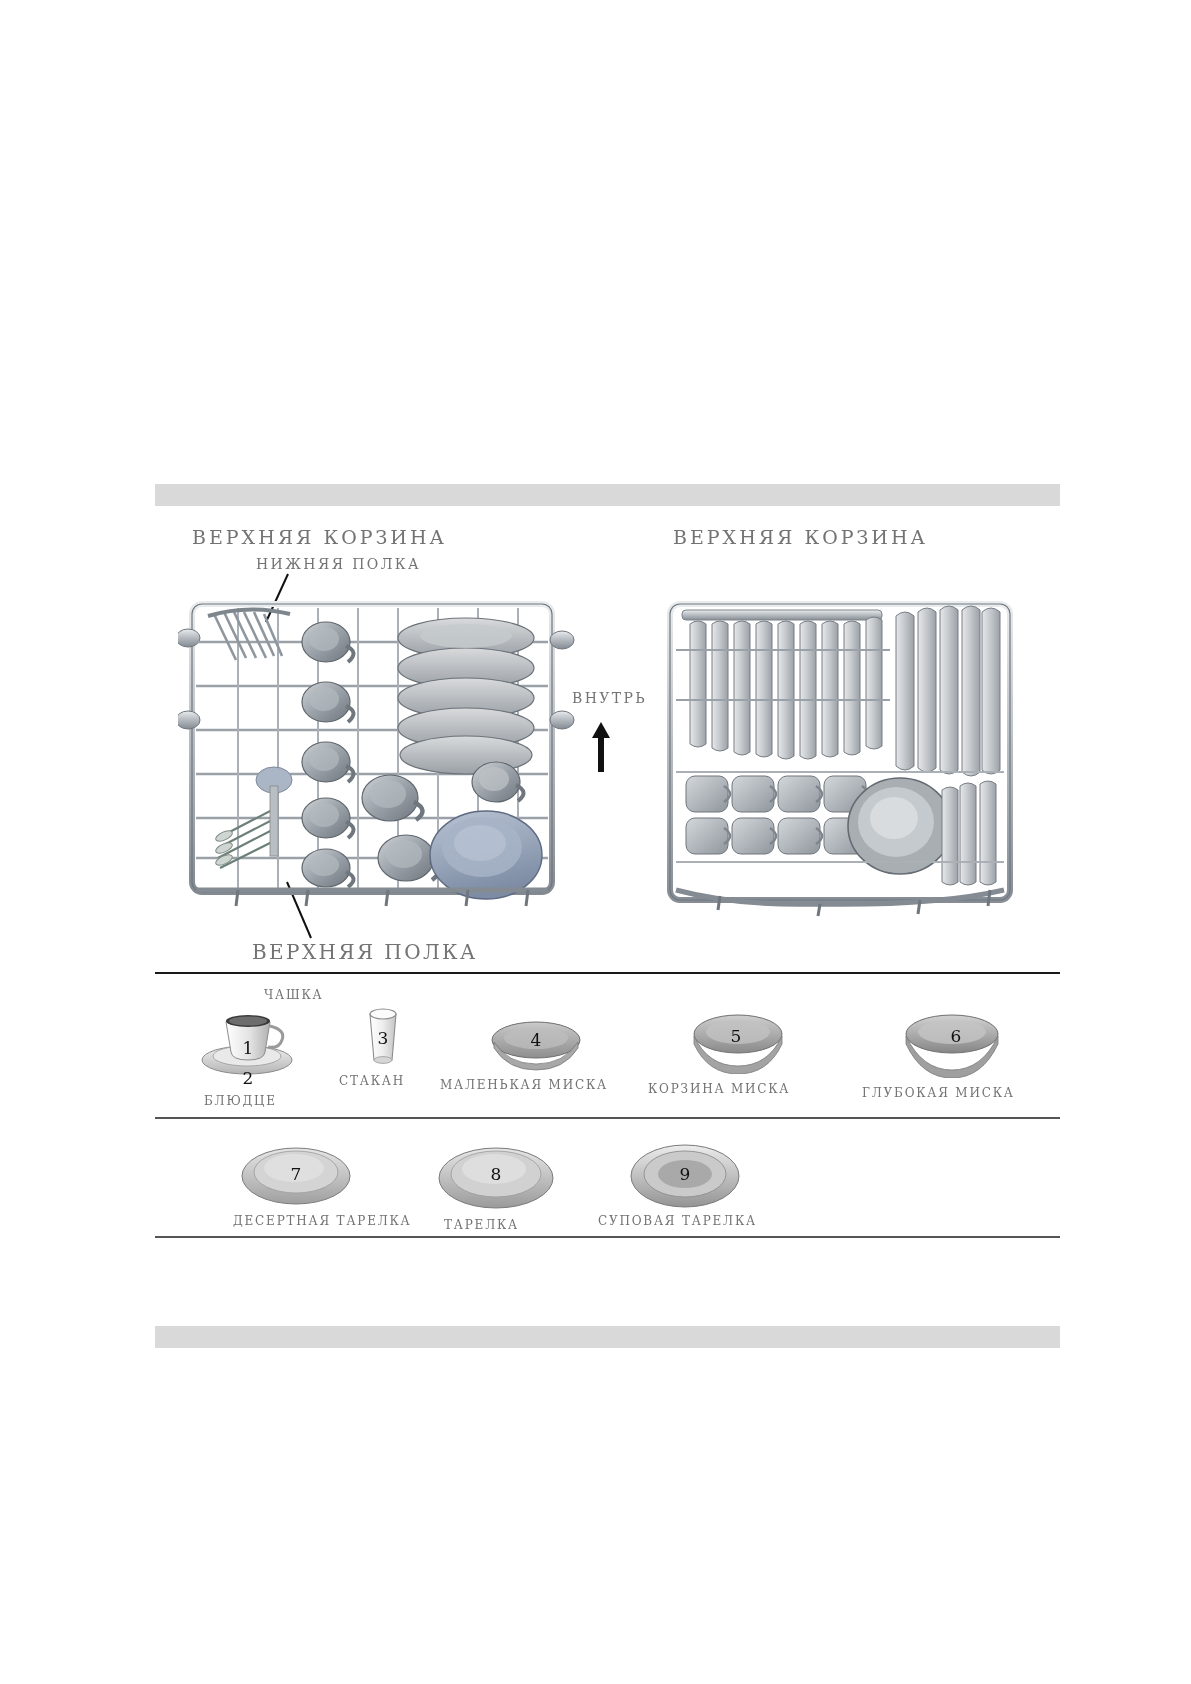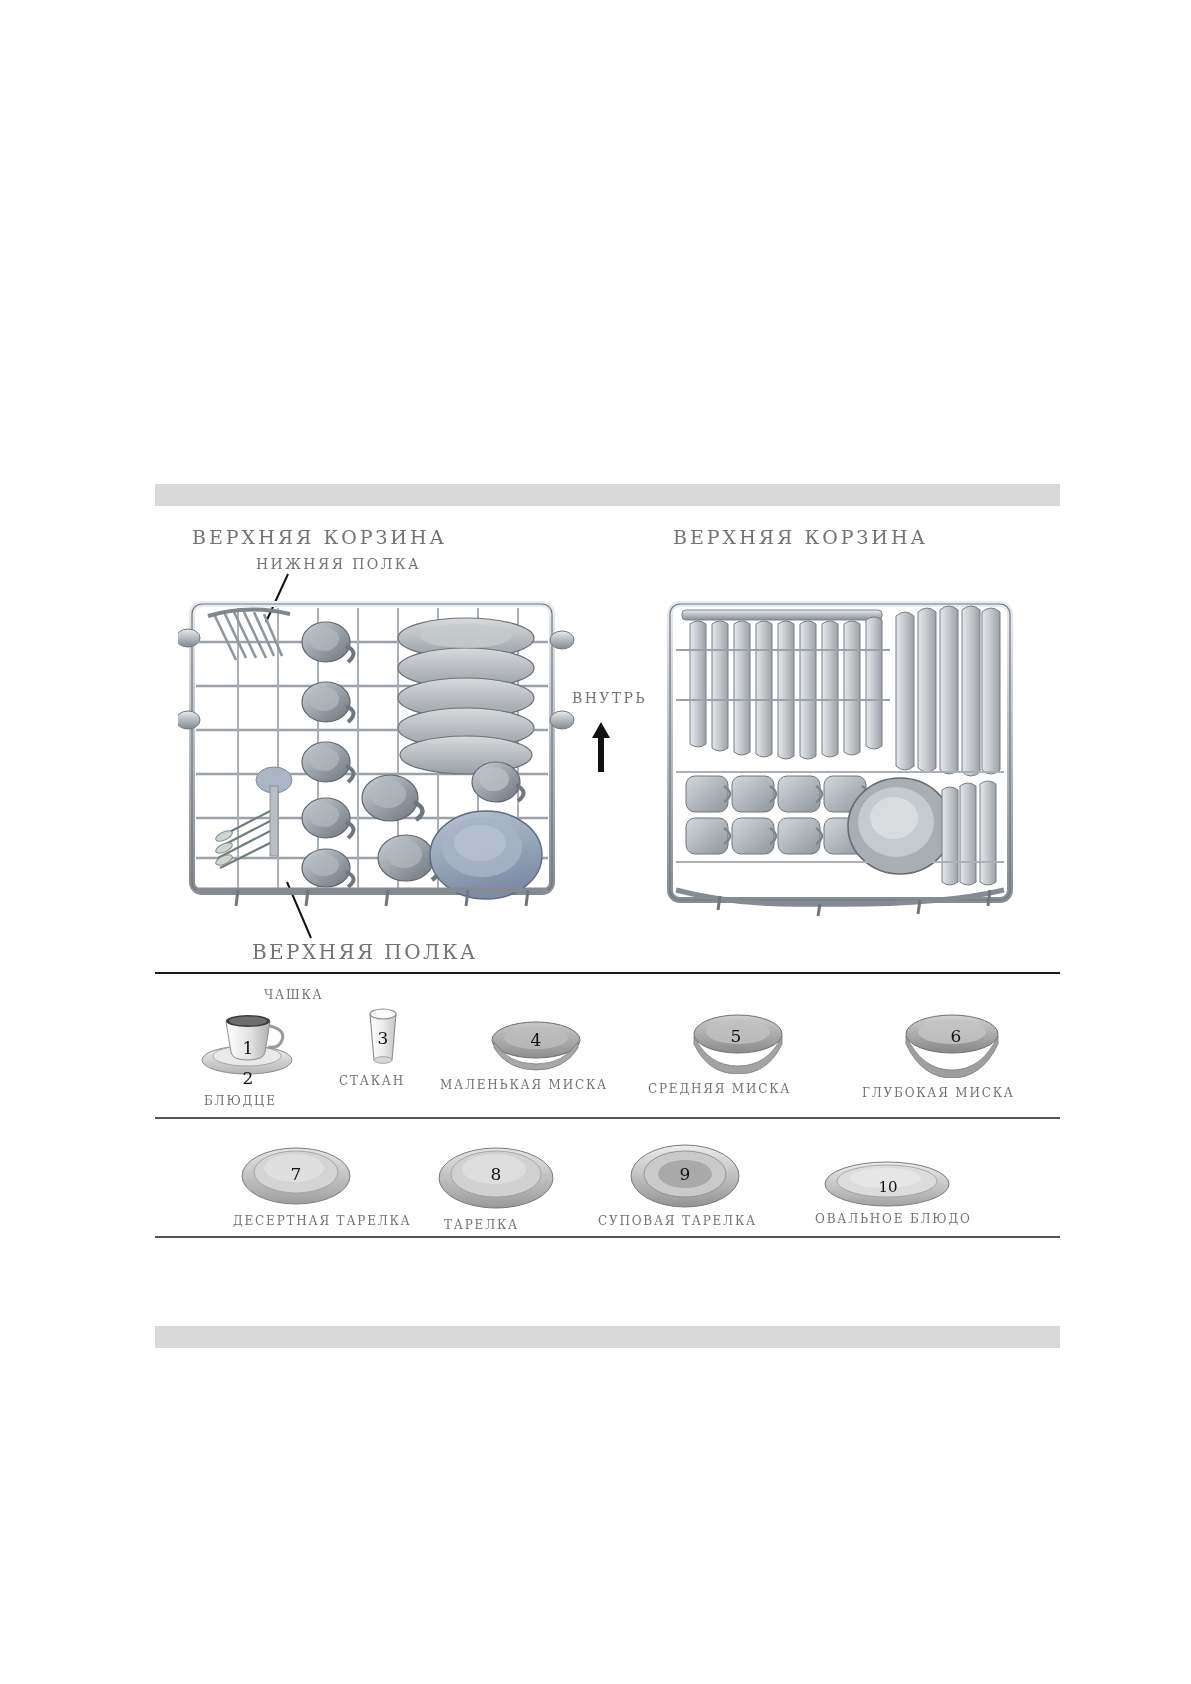--- a/index.html
+++ b/index.html
@@ -377,21 +377,21 @@
         <linearGradient id="bw2" x1="0" y1="0" x2="0" y2="1">
           <stop offset="0" stop-color="#cfcfcf"></stop>
             <stop offset="1" stop-color="#8a8a8a"></stop>
         </linearGradient>
       </defs>
       <ellipse cx="52" cy="22" rx="44" ry="19" fill="url(#bw2)" stroke="#6f6f6f" stroke-width="1"></ellipse>
       <path d="M8 24 q14 30 44 30 q30 0 44 -30 l0 8 q-14 30 -44 30 q-30 0 -44 -30 z" fill="#a3a3a3" stroke="#7a7a7a" stroke-width="0.8"></path>
       <ellipse cx="52" cy="20" rx="32" ry="12" fill="#c2c2c2" opacity="0.8"></ellipse>
     </svg>
     <div class="num" style="left:74px;top:14px;">5</div>
-    <div class="cap t-small lbl" style="left:6px;top:70px;">СРЕДНЯЯ МИСКА</div>
+    <div class="cap t-small lbl" style="left:6px;top:70px;">КОРЗИНА МИСКА</div>
   </div>
 
   <div class="legend-item" style="left:858px;top:1012px;width:190px;height:100px;">
     <svg style="position:absolute;left:38px;top:0px;" width="115" height="66">
       <defs>
         <linearGradient id="bw3" x1="0" y1="0" x2="0" y2="1">
           <stop offset="0" stop-color="#d2d2d2"></stop>
             <stop offset="1" stop-color="#868686"></stop>
         </linearGradient>
       </defs>
@@ -444,29 +444,14 @@
         </linearGradient>
       </defs>
       <ellipse cx="57" cy="36" rx="54" ry="31" fill="url(#pl9)" stroke="#7b7b7b" stroke-width="1"></ellipse>
       <ellipse cx="57" cy="34" rx="41" ry="23" fill="#cacaca" stroke="#8e8e8e" stroke-width="0.9"></ellipse>
       <ellipse cx="57" cy="34" rx="27" ry="14" fill="#a9a9a9"></ellipse>
     </svg>
     <div class="num" style="left:67px;top:24px;">9</div>
     <div class="cap t-small lbl" style="left:0px;top:74px;">СУПОВАЯ ТАРЕЛКА</div>
   </div>
 
-  <div class="legend-item" style="left:810px;top:1150px;width:200px;height:96px;">
-    <svg style="position:absolute;left:10px;top:8px;" width="135" height="54">
-      <defs>
-        <linearGradient id="pl10" x1="0" y1="0" x2="0" y2="1">
-          <stop offset="0" stop-color="#ededed"></stop>
-            <stop offset="1" stop-color="#a3a3a3"></stop>
-        </linearGradient>
-      </defs>
-      <ellipse cx="67" cy="26" rx="62" ry="22" fill="url(#pl10)" stroke="#7b7b7b" stroke-width="1"></ellipse>
-      <ellipse cx="67" cy="23" rx="50" ry="16" fill="#dcdcdc" stroke="#9a9a9a" stroke-width="0.8"></ellipse>
-      <ellipse cx="65" cy="20" rx="36" ry="10" fill="#e6e6e6"></ellipse>
-    </svg>
-    <div class="num" style="left:58px;top:28px;font-size:15px;">10</div>
-    <div class="cap t-small lbl" style="left:5px;top:62px;">ОВАЛЬНОЕ БЛЮДО</div>
-  </div>
 
 </div>
 
 </body></html>

